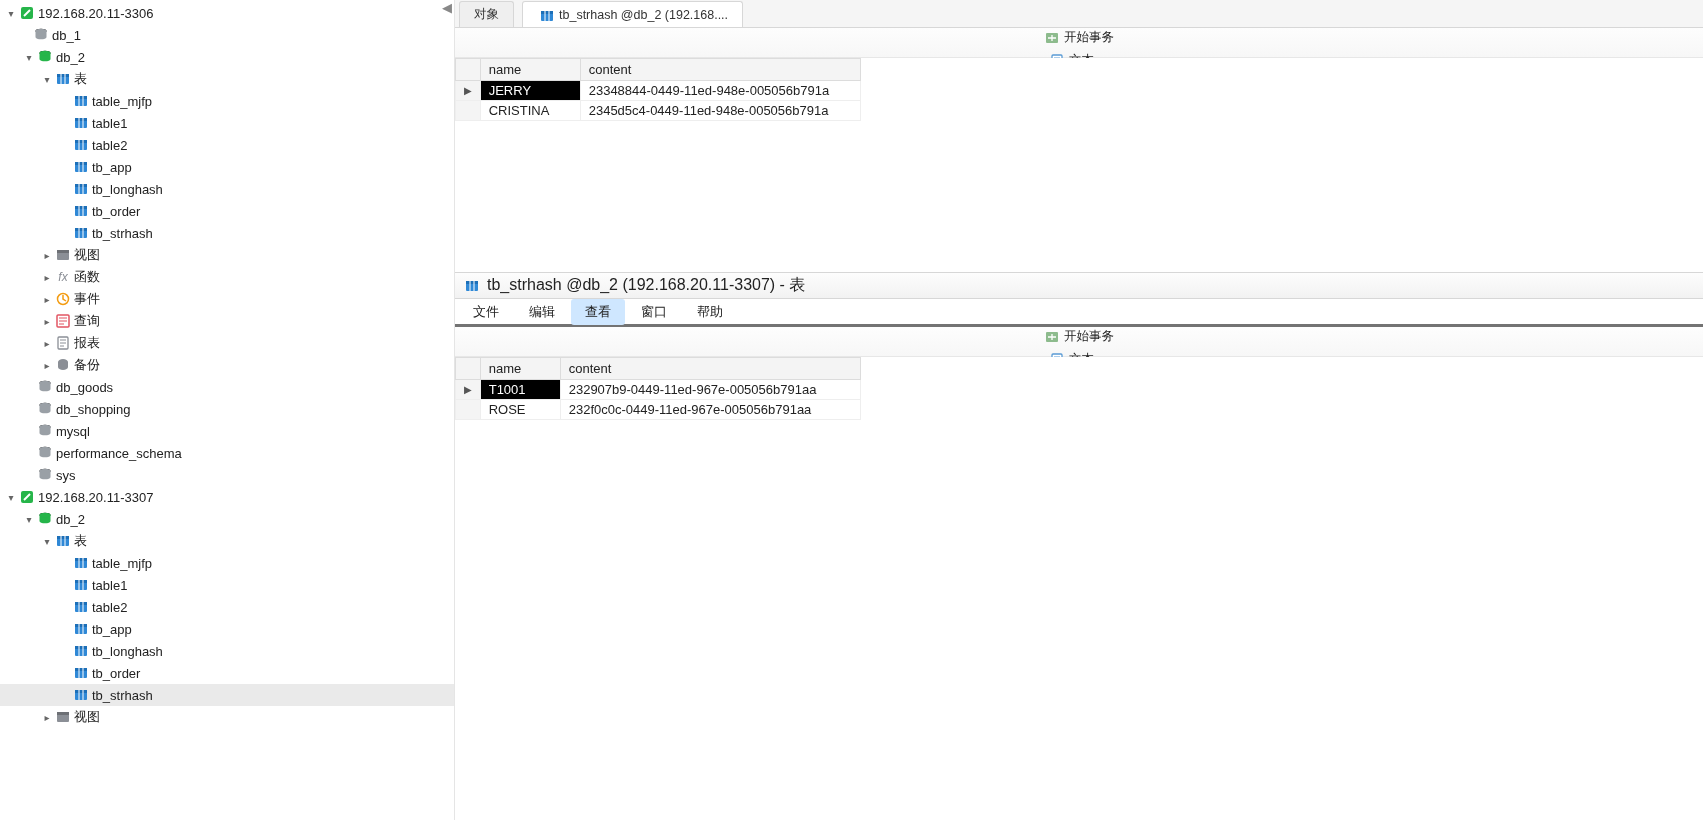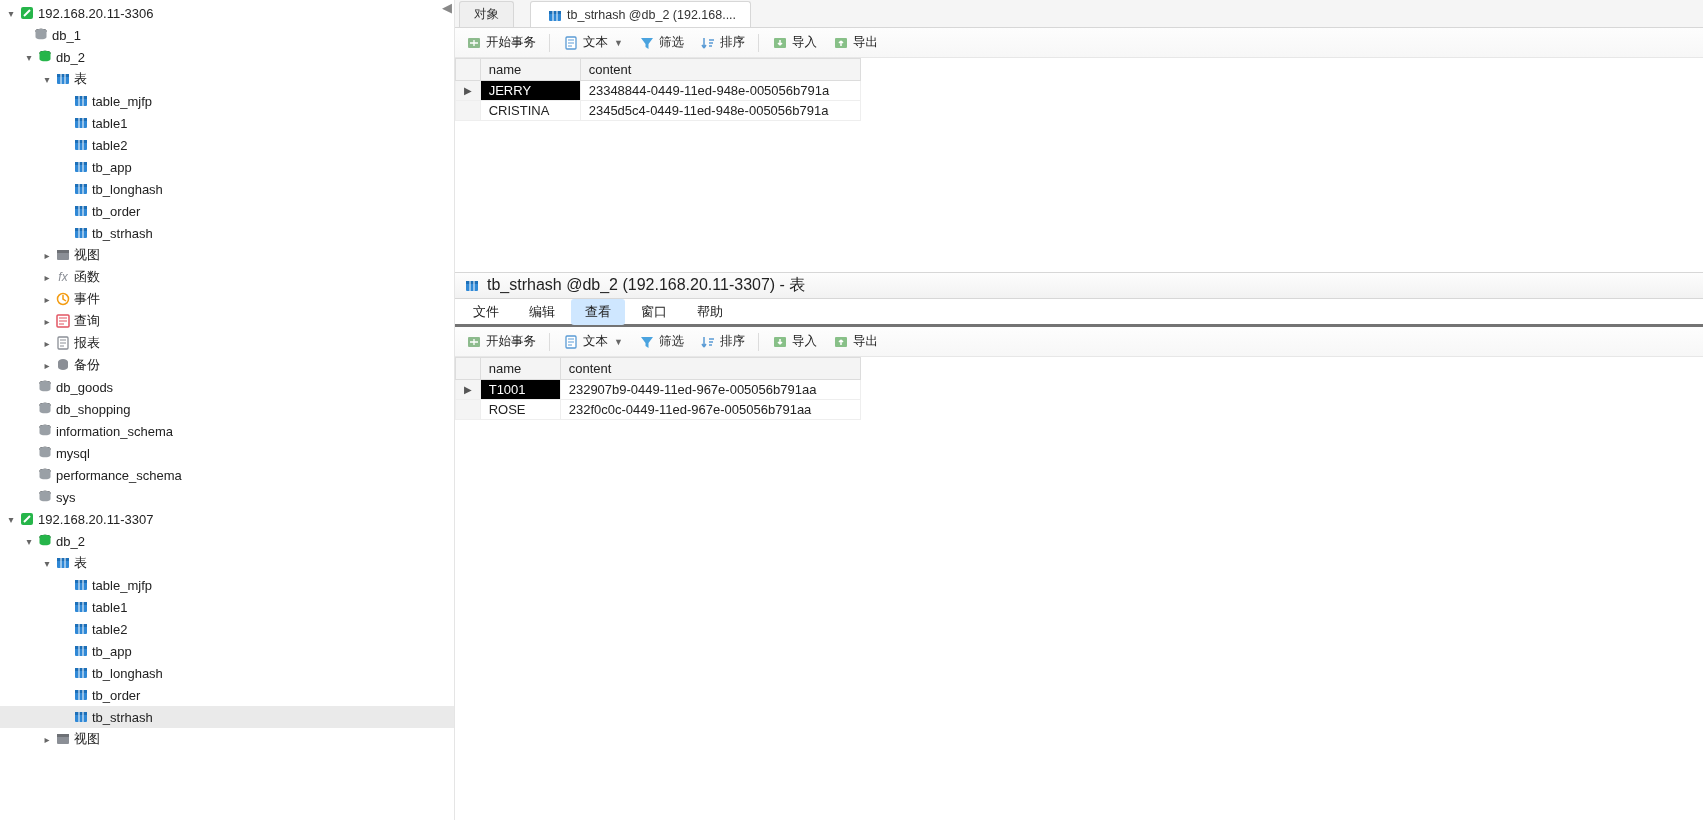--- a/index.html
+++ b/index.html
@@ -35,21 +35,21 @@
   .pane.bottom { flex: 1; border-top: 1px solid #d7d7d7; }
   
   .tabbar {
     display: flex; align-items: flex-end; height: 28px;
     background: #f5f5f5; border-bottom: 1px solid #d7d7d7;
     padding-left: 4px; gap: 0;
   }
   .tab {
     height: 26px; padding: 0 14px; display: flex; align-items: center;
     border: 1px solid #d7d7d7; border-bottom: none; background: #efefef;
-    border-radius: 3px 3px 0 0; margin-right: 16px; cursor: pointer;
+    border-radius: 3px 3px 0 0; margin-right: 8px; cursor: pointer;
     font-size: 12.5px; color: #333;
   }
   .tab.active { background: #fff; }
   
   .wintitle {
     height: 26px; display: flex; align-items: center; padding: 0 8px;
     background: linear-gradient(#fdfdfd,#f2f2f2);
     border-bottom: 1px solid #d7d7d7; gap: 6px; font-size: 16px;
   }
   
@@ -59,20 +59,21 @@
   }
   .menuitem {
     padding: 4px 14px; border-radius: 3px; cursor: pointer;
   }
   .menuitem.sel { background: #cfe7ff; }
   
   .toolbar {
     height: 30px; display: flex; align-items: center; padding: 0 4px;
     border-bottom: 1px solid #e7e7e7; gap: 2px; font-size: 12.5px;
     background: linear-gradient(#fdfdfd,#f7f7f7);
+    flex-direction: column;
   }
   .tbtn {
     height: 24px; padding: 0 6px; display: flex; align-items: center;
     border: 1px solid transparent; border-radius: 3px; cursor: pointer; gap: 4px;
   }
   .sep { width: 1px; height: 18px; background: #dcdcdc; margin: 0 4px; }
   .drop { font-size: 9px; color: #666; margin-left: 2px; }
   
   .gridwrap { flex: 1; overflow: auto; background: #fff; }
   table.grid {
@@ -333,29 +334,20 @@
           <span class="lbl">db_goods</span>
         </div>
       <div class="node" style="padding-left:22px">
           <span class="tw"></span>
           <span class="icon">
             <svg width="16" height="16" style="color:#9aa0a6">
               <use href="#i-db"></use>
             </svg>
           </span>
           <span class="lbl">db_shopping</span>
-        </div>
-      <div class="node" style="padding-left:22px">
-          <span class="tw"></span>
-          <span class="icon">
-            <svg width="16" height="16" style="color:#9aa0a6">
-              <use href="#i-db"></use>
-            </svg>
-          </span>
-          <span class="lbl">information_schema</span>
         </div>
       <div class="node" style="padding-left:22px">
           <span class="tw"></span>
           <span class="icon">
             <svg width="16" height="16" style="color:#9aa0a6">
               <use href="#i-db"></use>
             </svg>
           </span>
           <span class="lbl">mysql</span>
         </div>

